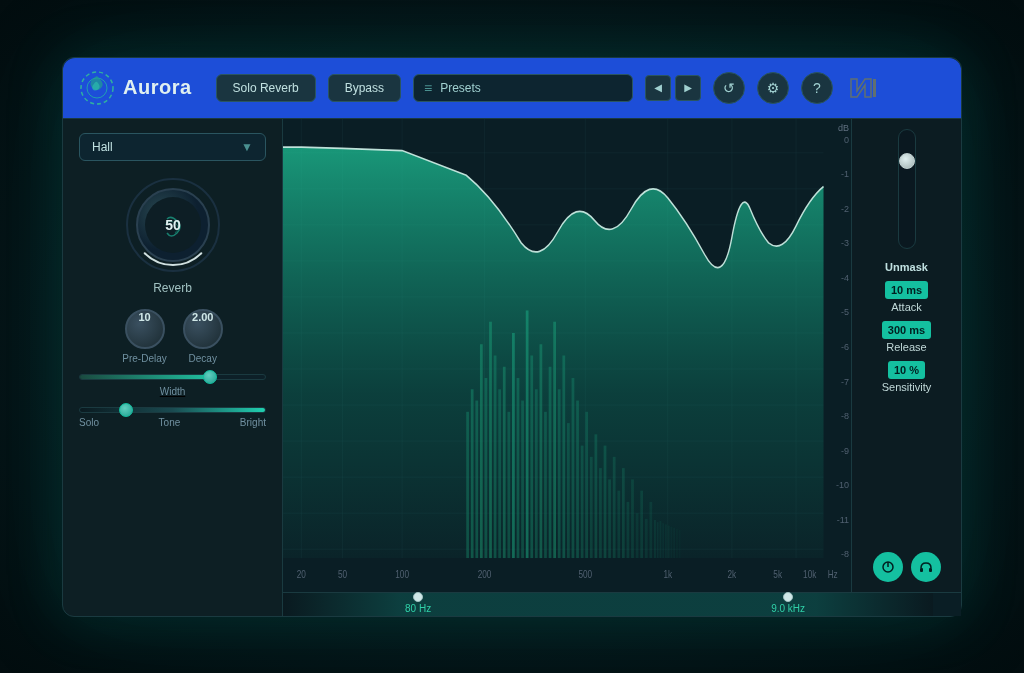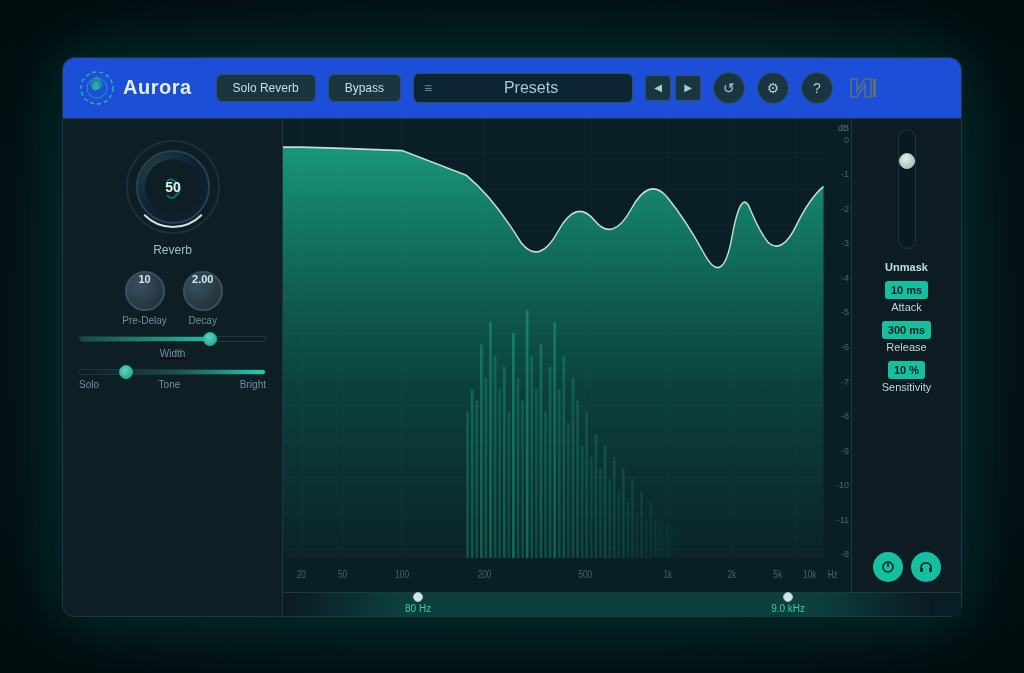--- a/index.html
+++ b/index.html
@@ -73,21 +73,21 @@
       background: #0d2530;
       border: 1px solid #2a5560;
       border-radius: 6px;
       padding: 5px 10px;
       gap: 8px;
       flex: 1;
       max-width: 220px;
     }
 
     .presets-icon { color: #4a9090; font-size: 14px; }
-    .presets-text { color: #a0d0d0; font-size: 16px; flex: 1; text-align: center; }
+    .presets-text { color: #a0d0d0; font-size: 12px; flex: 1; }
 
     .nav-arrows {
       display: flex;
       gap: 4px;
     }
 
     .nav-arrow {
       background: #1a3540;
       border: 1px solid #2a5560;
       color: #a0d0d0;
@@ -487,20 +487,24 @@
         <path d="M2 2 L2 20 L8 20 L16 8 L16 20 L22 20 L22 2 L16 2 L8 14 L8 2 Z" fill="none" stroke="#607070" stroke-width="1.5"></path>
         <rect x="24" y="2" width="3" height="18" fill="#607070"></rect>
       </svg>
     </div>
   </div>
 
   <div class="main-content">
 
     <div class="left-panel">
 
+      <div class="room-type-select">
+        <span>Hall</span>
+        <span class="room-type-arrow">▼</span>
+      </div>
 
       <div class="reverb-knob-area">
         <div class="knob-container">
           <svg width="100" height="100" viewBox="0 0 100 100" style="position:absolute;top:0;left:0;">
 
             <circle cx="50" cy="50" r="46" fill="none" stroke="#1a3040" stroke-width="2"></circle>
 
             <path d="M 50 50 m -40 0 a 40 40 0 0 1 40 -40" fill="none" stroke="#d0e0e0" stroke-width="2" stroke-linecap="round" transform="rotate(-135 50 50)"></path>
             <circle cx="50" cy="50" r="36" fill="url(#knobGrad)" stroke="#2a4050" stroke-width="2"></circle>
             <circle cx="50" cy="50" r="28" fill="#0d1e25"></circle>

